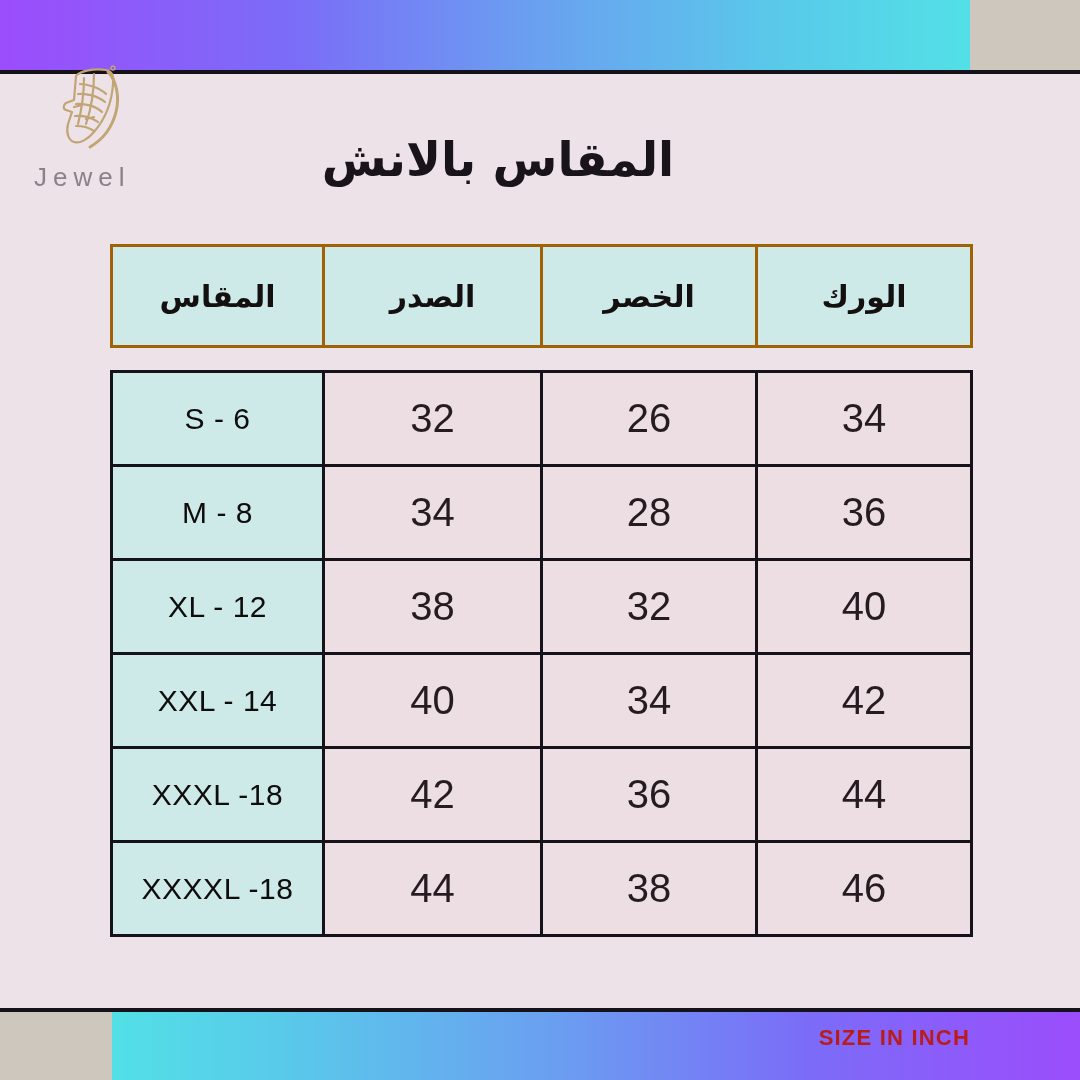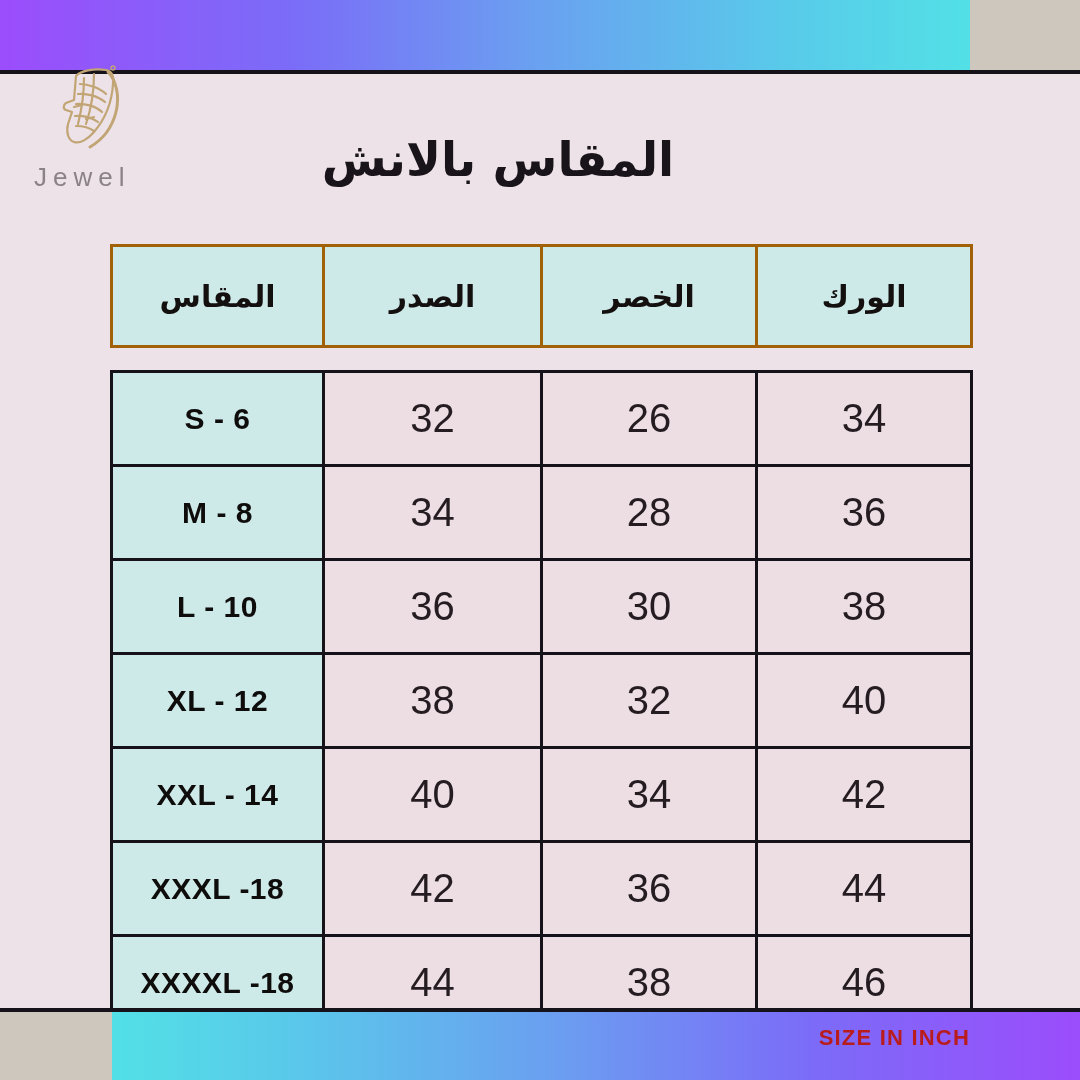--- a/index.html
+++ b/index.html
@@ -124,21 +124,21 @@
   }
   .body-table td {
     border: 3px solid #15121a;
     height: 89px;
     text-align: center;
     vertical-align: middle;
   }
   .body-table td.size-cell {
     background: #cdeae9;
     font-size: 30px;
-    font-weight: 700;
+    font-weight: 400;
     color: #0f0d0c;
     letter-spacing: 0.5px;
   }
   .body-table td.val-cell {
     background: #ecdee3;
     font-size: 40px;
     font-weight: 400;
     color: #241c20;
   }
 
@@ -248,26 +248,20 @@
         <td class="val-cell">26</td>
         <td class="val-cell">34</td>
       </tr>
       <tr>
         <td class="size-cell">M - 8</td>
         <td class="val-cell">34</td>
         <td class="val-cell">28</td>
         <td class="val-cell">36</td>
       </tr>
       <tr>
-        <td class="size-cell">L - 10</td>
-        <td class="val-cell">36</td>
-        <td class="val-cell">30</td>
-        <td class="val-cell">38</td>
-      </tr>
-      <tr>
         <td class="size-cell">XL - 12</td>
         <td class="val-cell">38</td>
         <td class="val-cell">32</td>
         <td class="val-cell">40</td>
       </tr>
       <tr>
         <td class="size-cell">XXL - 14</td>
         <td class="val-cell">40</td>
         <td class="val-cell">34</td>
         <td class="val-cell">42</td>

